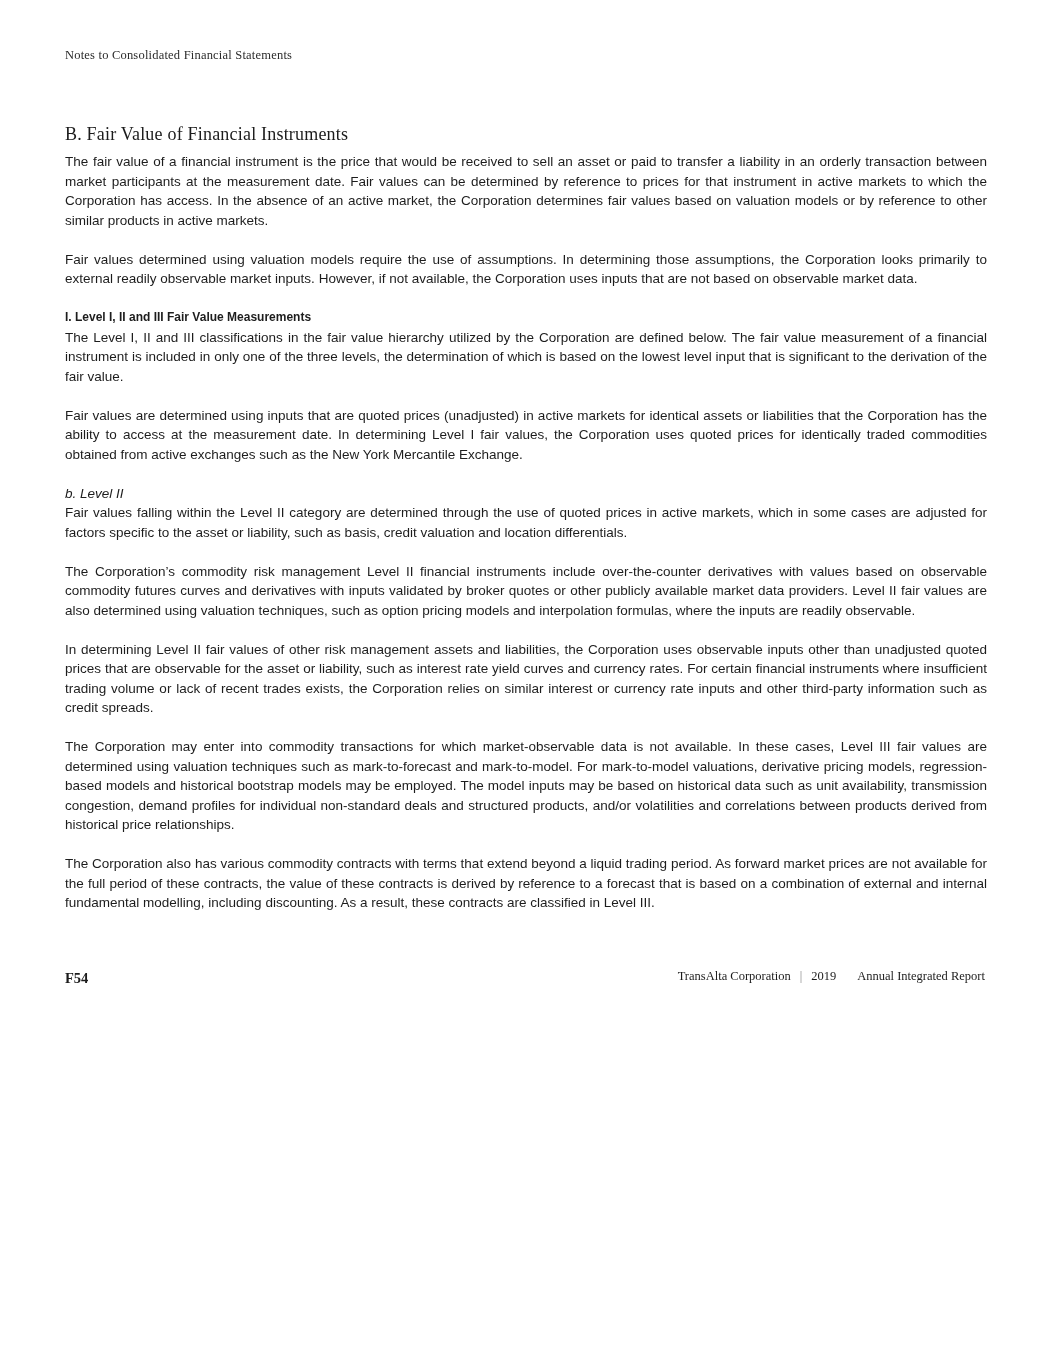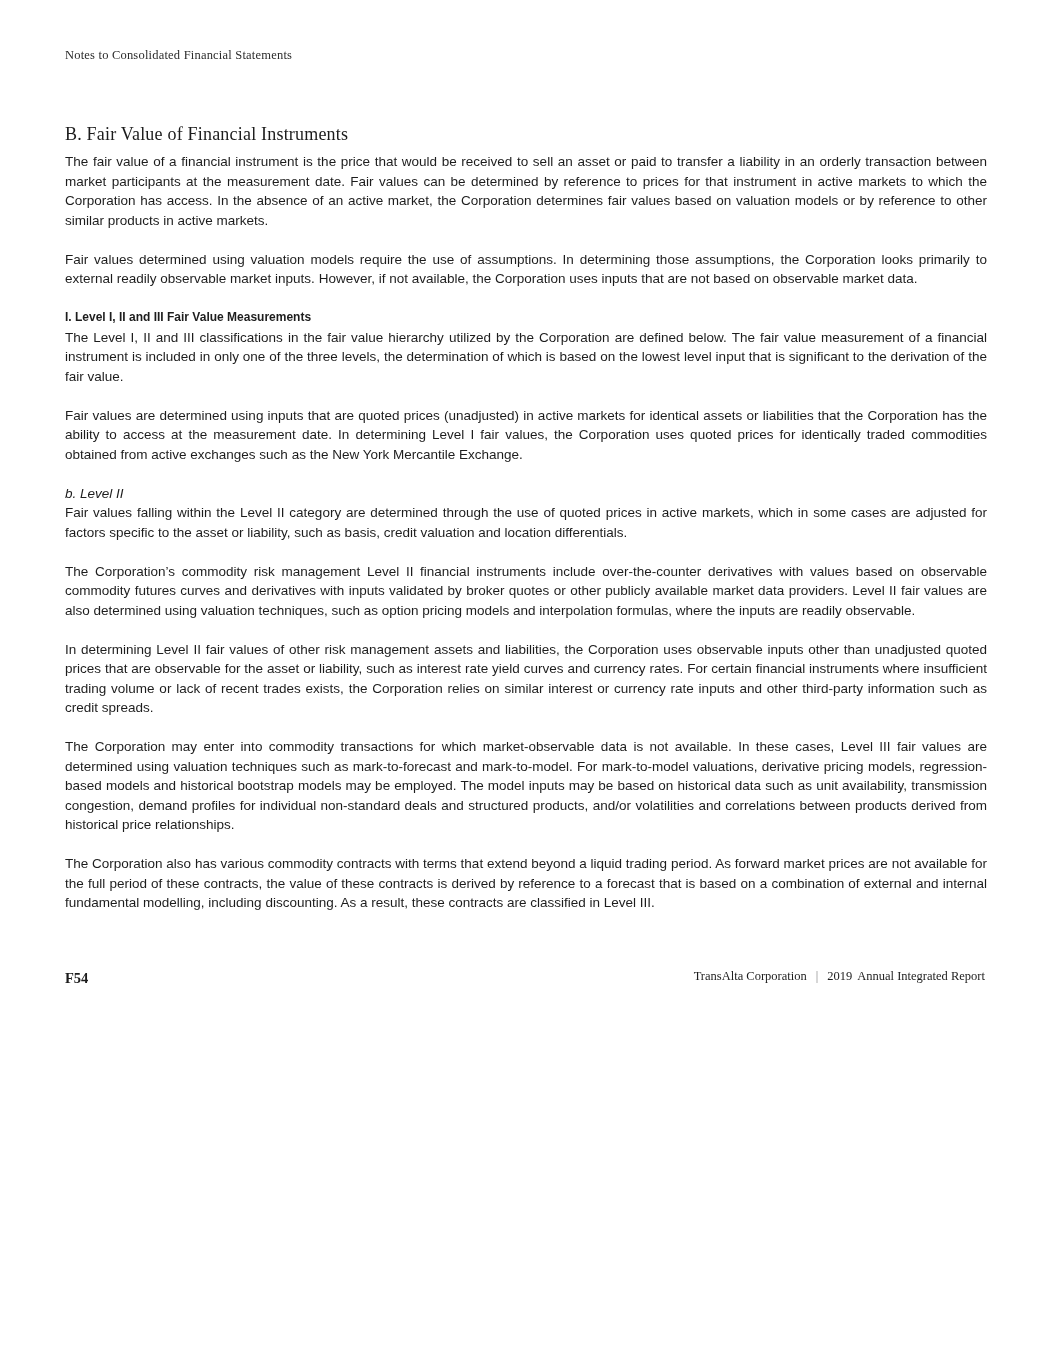--- a/index.html
+++ b/index.html
@@ -83,21 +83,21 @@
   .footer-right .bold {
     font-weight: normal;
   }
   .footer-sep {
     display: inline-block;
     margin: 0 9px;
     color: #8a8a8a;
     font-weight: normal;
   }
   .footer-year {
-    margin-right: 5px;
+    margin-right: 21px;
     text-align: right;
   }
 </style>
 </head>
 <body>
 
 <div class="page">
 
   <div class="doc-header">Notes to Consolidated Financial Statements</div>
 

